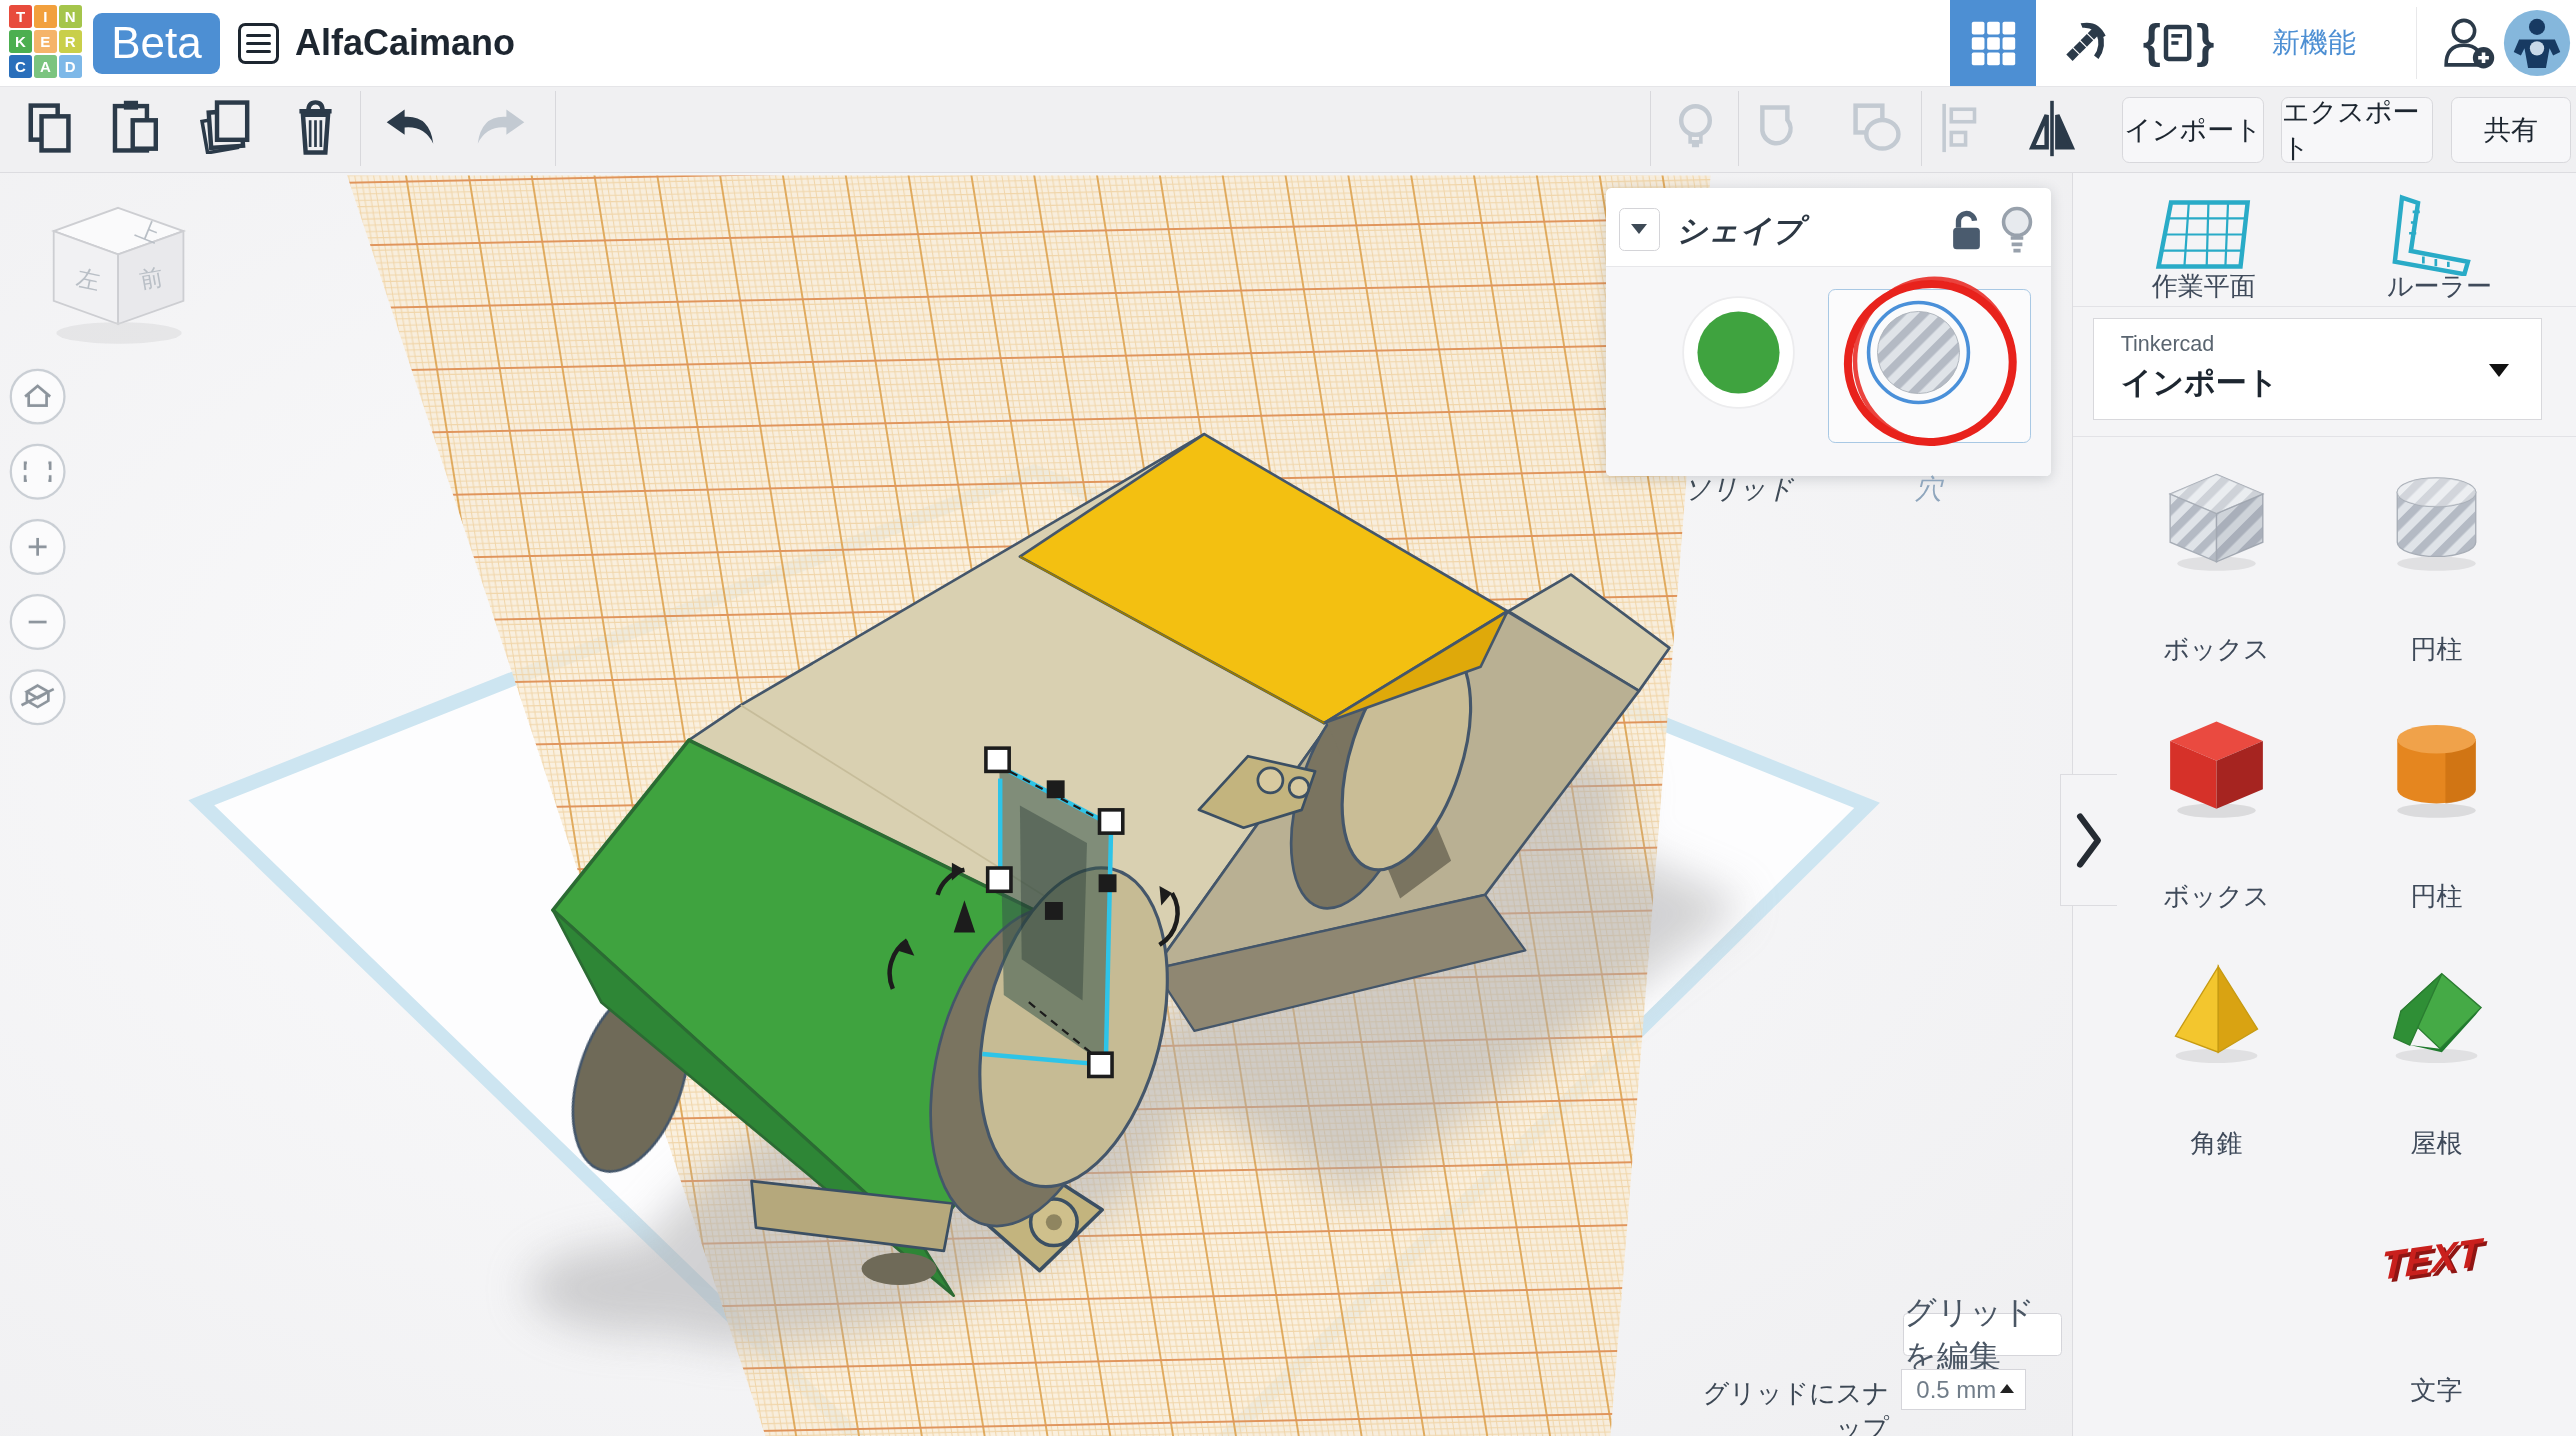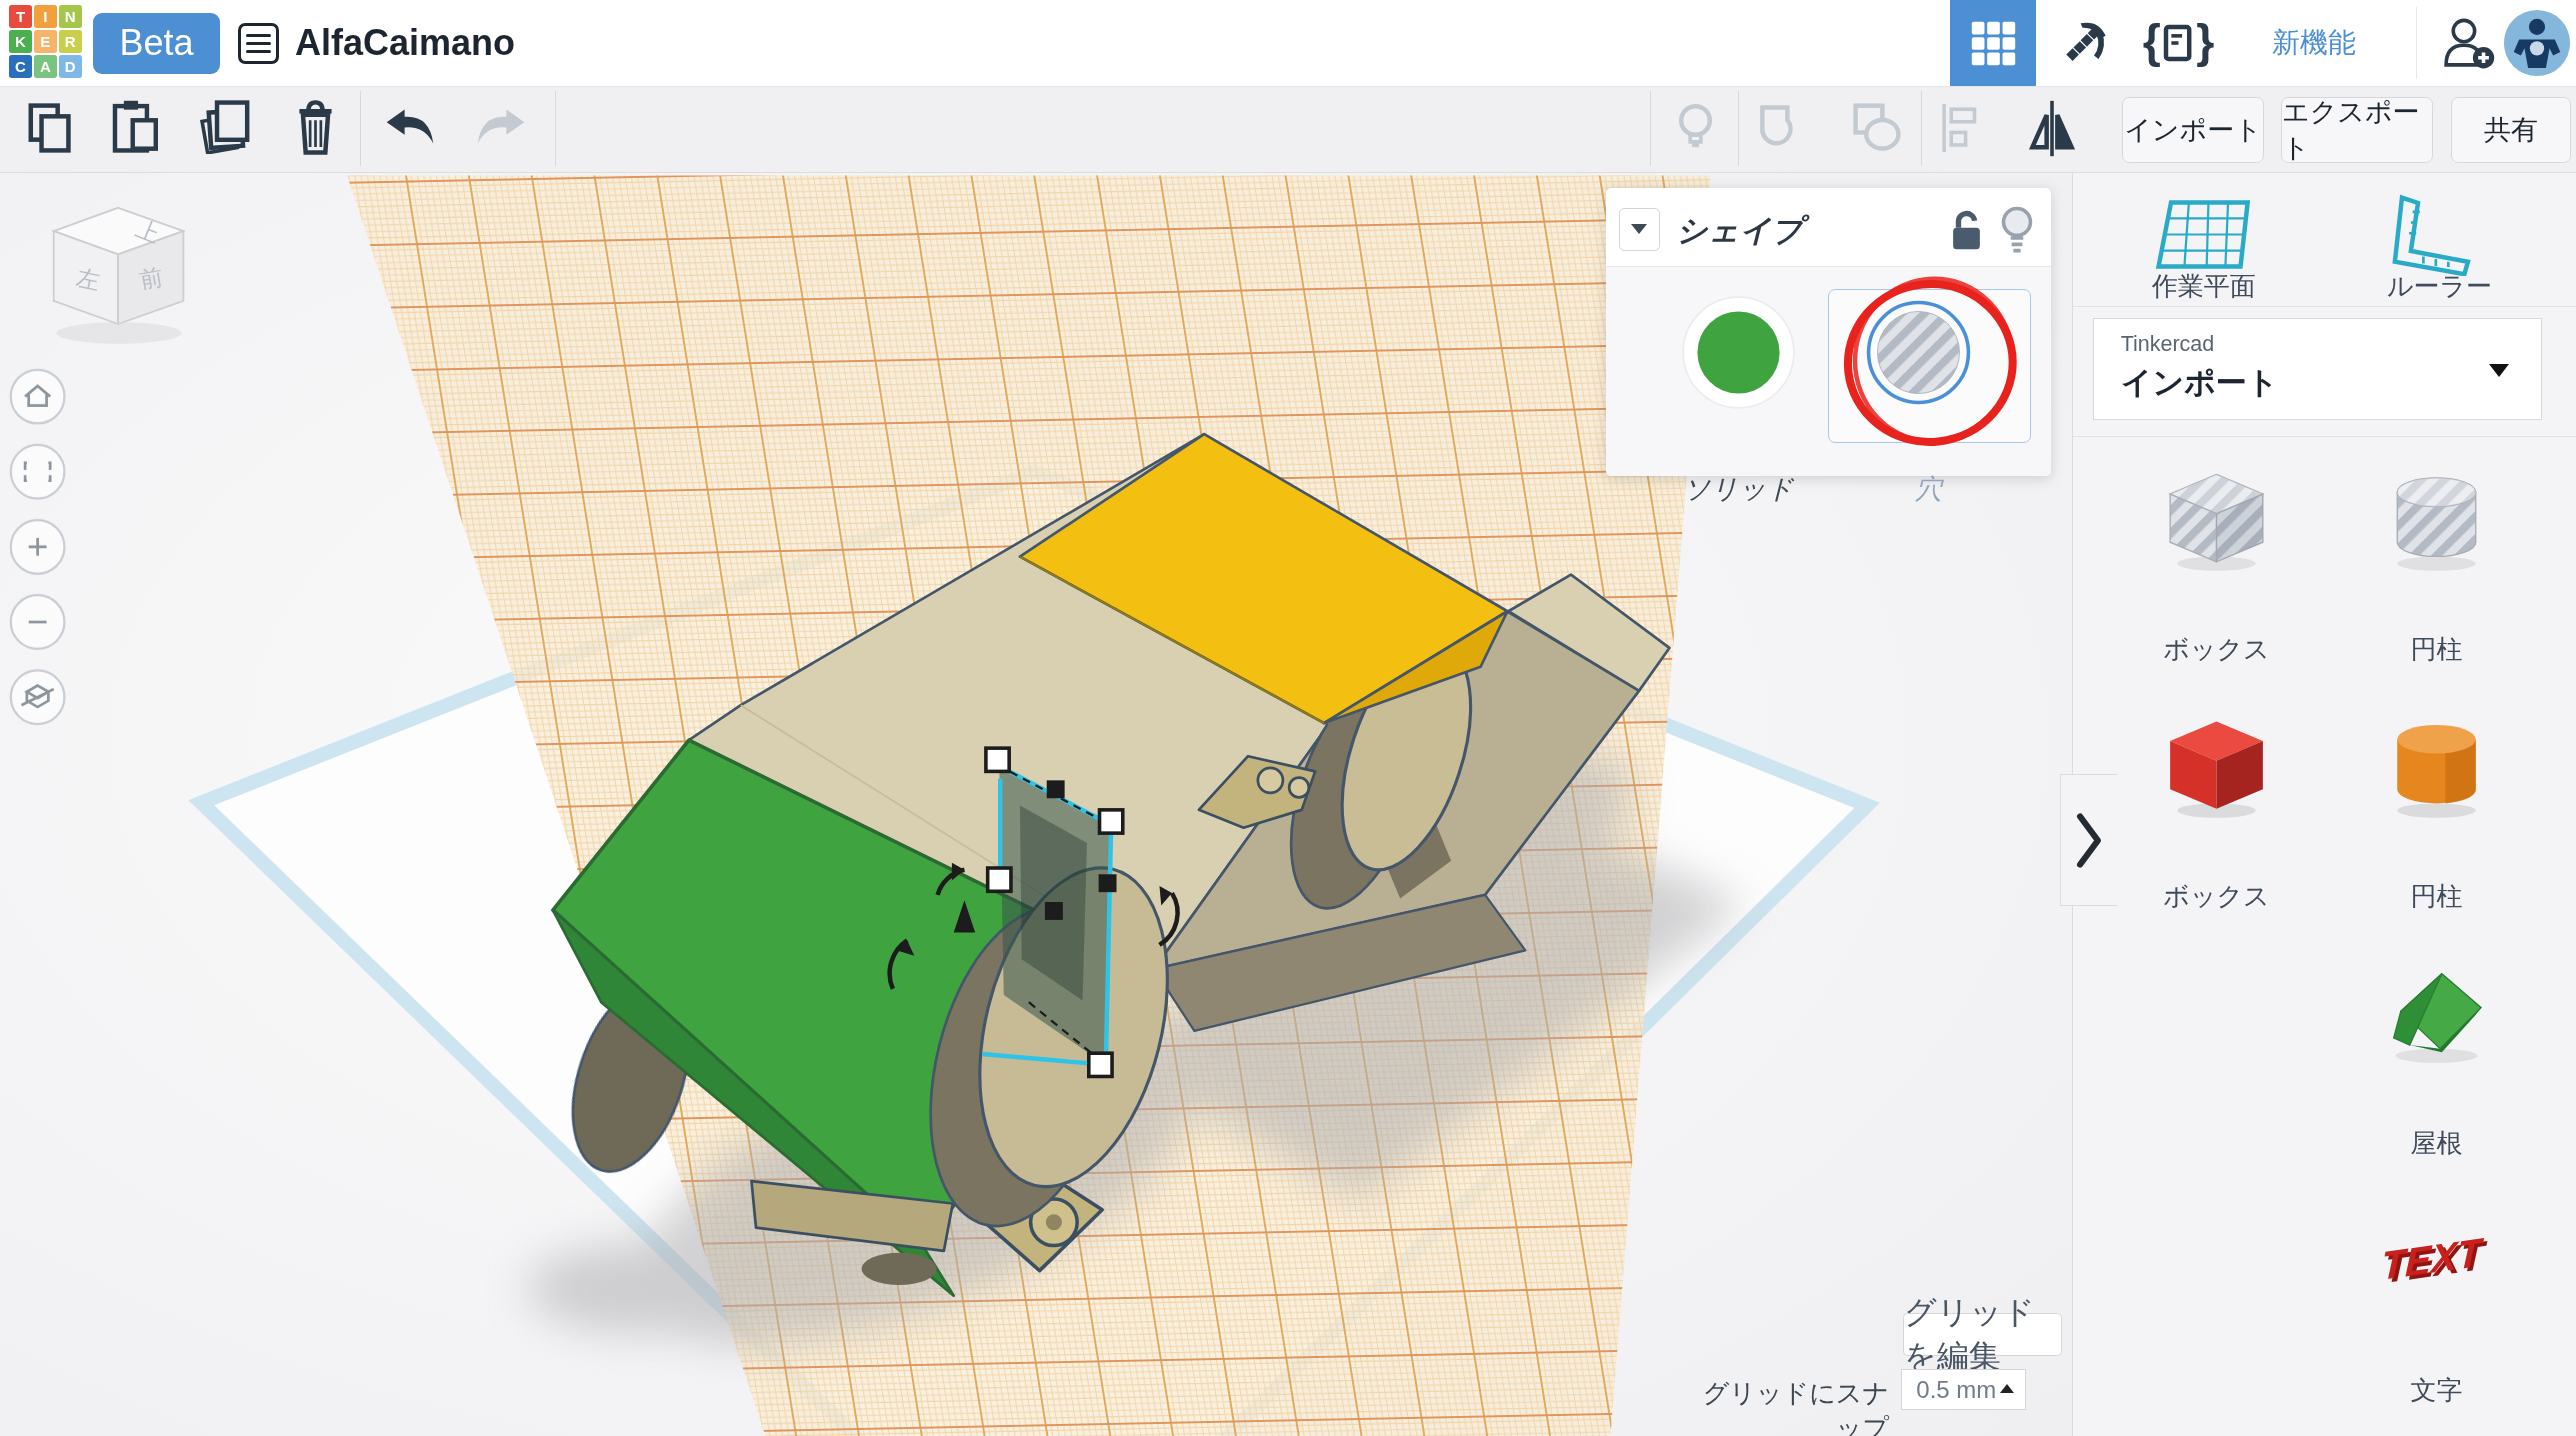--- a/index.html
+++ b/index.html
@@ -6,21 +6,21 @@
     font-family:"Liberation Sans","DejaVu Sans",sans-serif;background:#f6f6f7;}
   .abs{position:absolute;}
   
   #header{position:absolute;left:0;top:0;width:2576px;height:86px;background:#ffffff;
     border-bottom:1.8px solid #e5e5e8;z-index:30;}
   #logo{position:absolute;left:9px;top:5.4px;width:75px;height:75px;display:grid;
     grid-template-columns:repeat(3,23px);grid-template-rows:repeat(3,23px);gap:1.8px;}
   #logo span{display:flex;align-items:center;justify-content:center;color:#fff;
     font-weight:bold;font-size:15px;border-radius:2.7px;}
   .beta{position:absolute;left:93px;top:12.5px;width:127px;height:61px;background:#4d8fd3;
-    border-radius:9px;color:#fff;font-size:36px;display:flex;align-items:center;justify-content:center;}
+    border-radius:9px;color:#fff;font-size:44px;display:flex;align-items:center;justify-content:center;}
   .menuicon{position:absolute;left:238px;top:23px;width:41px;height:41px;border:3.6px solid #1d2630;
     border-radius:7.2px;display:flex;flex-direction:column;justify-content:space-evenly;padding:3.6px 5.4px;box-sizing:border-box;}
   .menuicon i{display:block;height:3.6px;background:#1d2630;border-radius:1.8px;}
   #doctitle{position:absolute;left:295px;top:21.5px;font-size:36px;font-weight:bold;color:#1d2630;}
   .hdr-right-icon{position:absolute;top:0;height:86px;display:flex;align-items:center;justify-content:center;}
   #blocksbtn{left:1950px;width:86px;background:#4d8fd3;}
   #newfeat{position:absolute;left:2272px;top:0;height:86px;display:flex;align-items:center;
     font-size:28px;color:#4d8fd3;}
   .hdr-divider{position:absolute;top:7.2px;height:72px;width:0.9px;background:#e8e8ea;}
   
@@ -452,20 +452,28 @@
   </div>
   <div class="tile" style="left:256px;top:542px">
     <svg width="107" height="104" viewBox="0 0 120 116">
       <ellipse cx="60" cy="108" rx="44" ry="8" fill="#000" opacity="0.1"></ellipse>
       <path d="M16 28 v56 a44 16 0 0 0 88 0 v-56 z" fill="#e5861f"></path>
       <path d="M70 42 v58 a44 16 0 0 0 34 -14 v-56 z" fill="#c96d10" opacity="0.7"></path>
       <ellipse cx="60" cy="28" rx="44" ry="16" fill="#f0a24a"></ellipse>
     </svg>
     <div class="lbl">円柱</div>
   </div>
+  <div class="tile" style="left:36px;top:789px">
+    <svg width="107" height="104" viewBox="0 0 120 116">
+      <ellipse cx="60" cy="106" rx="46" ry="8" fill="#000" opacity="0.08"></ellipse>
+      <polygon points="62,6 14,84 62,102" fill="#f3c62e" stroke="#c79b12" stroke-width="1.5"></polygon>
+      <polygon points="62,6 62,102 106,76" fill="#d9a312" stroke="#c79b12" stroke-width="1.5"></polygon>
+    </svg>
+    <div class="lbl">角錐</div>
+  </div>
   <div class="tile" style="left:256px;top:789px">
     <svg width="107" height="104" viewBox="0 0 120 116">
       <ellipse cx="60" cy="106" rx="46" ry="8" fill="#000" opacity="0.08"></ellipse>
       <polygon points="66,14 110,52 64,98 20,56" fill="#45aa46" stroke="#2a7d31" stroke-width="1.5"></polygon>
       <polygon points="20,56 66,14 30,94 12,86" fill="#2f8f36" stroke="#2a7d31" stroke-width="1.5"></polygon>
       <polygon points="30,94 64,98 110,52 104,60 66,102" fill="#1f7a2e"></polygon>
     </svg>
     <div class="lbl">屋根</div>
   </div>
   <div class="tile" style="left:256px;top:1036px">

